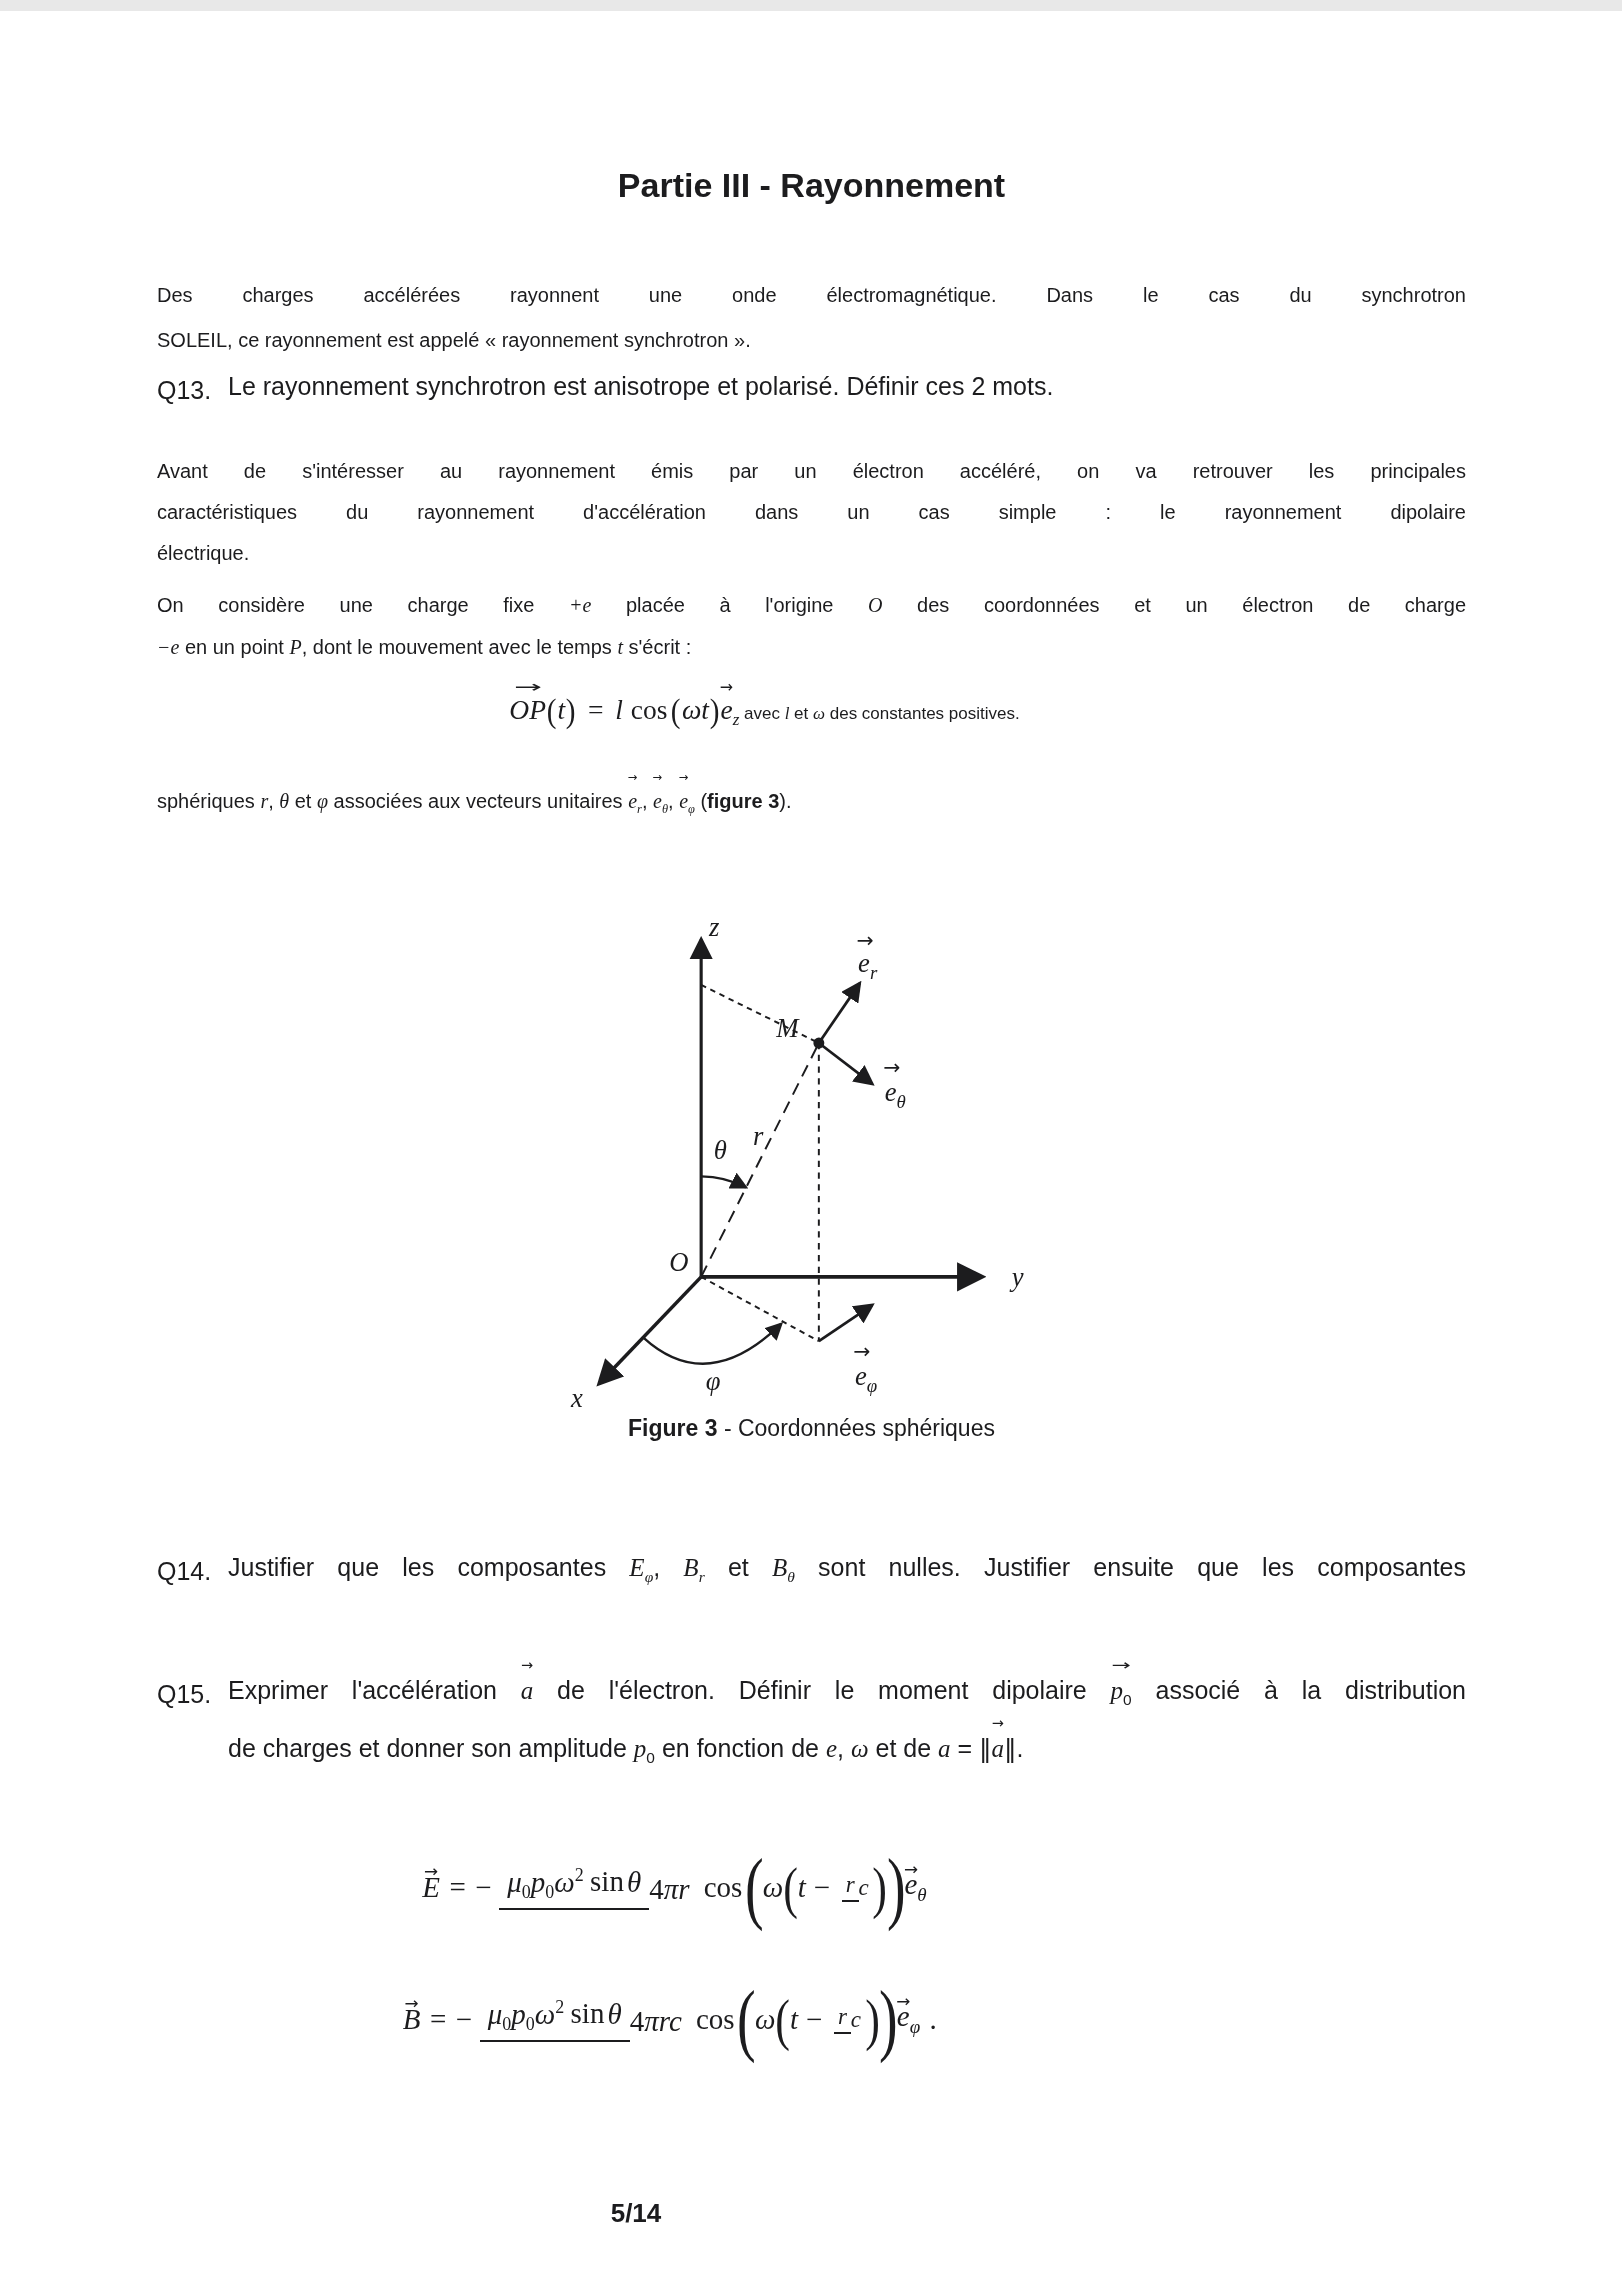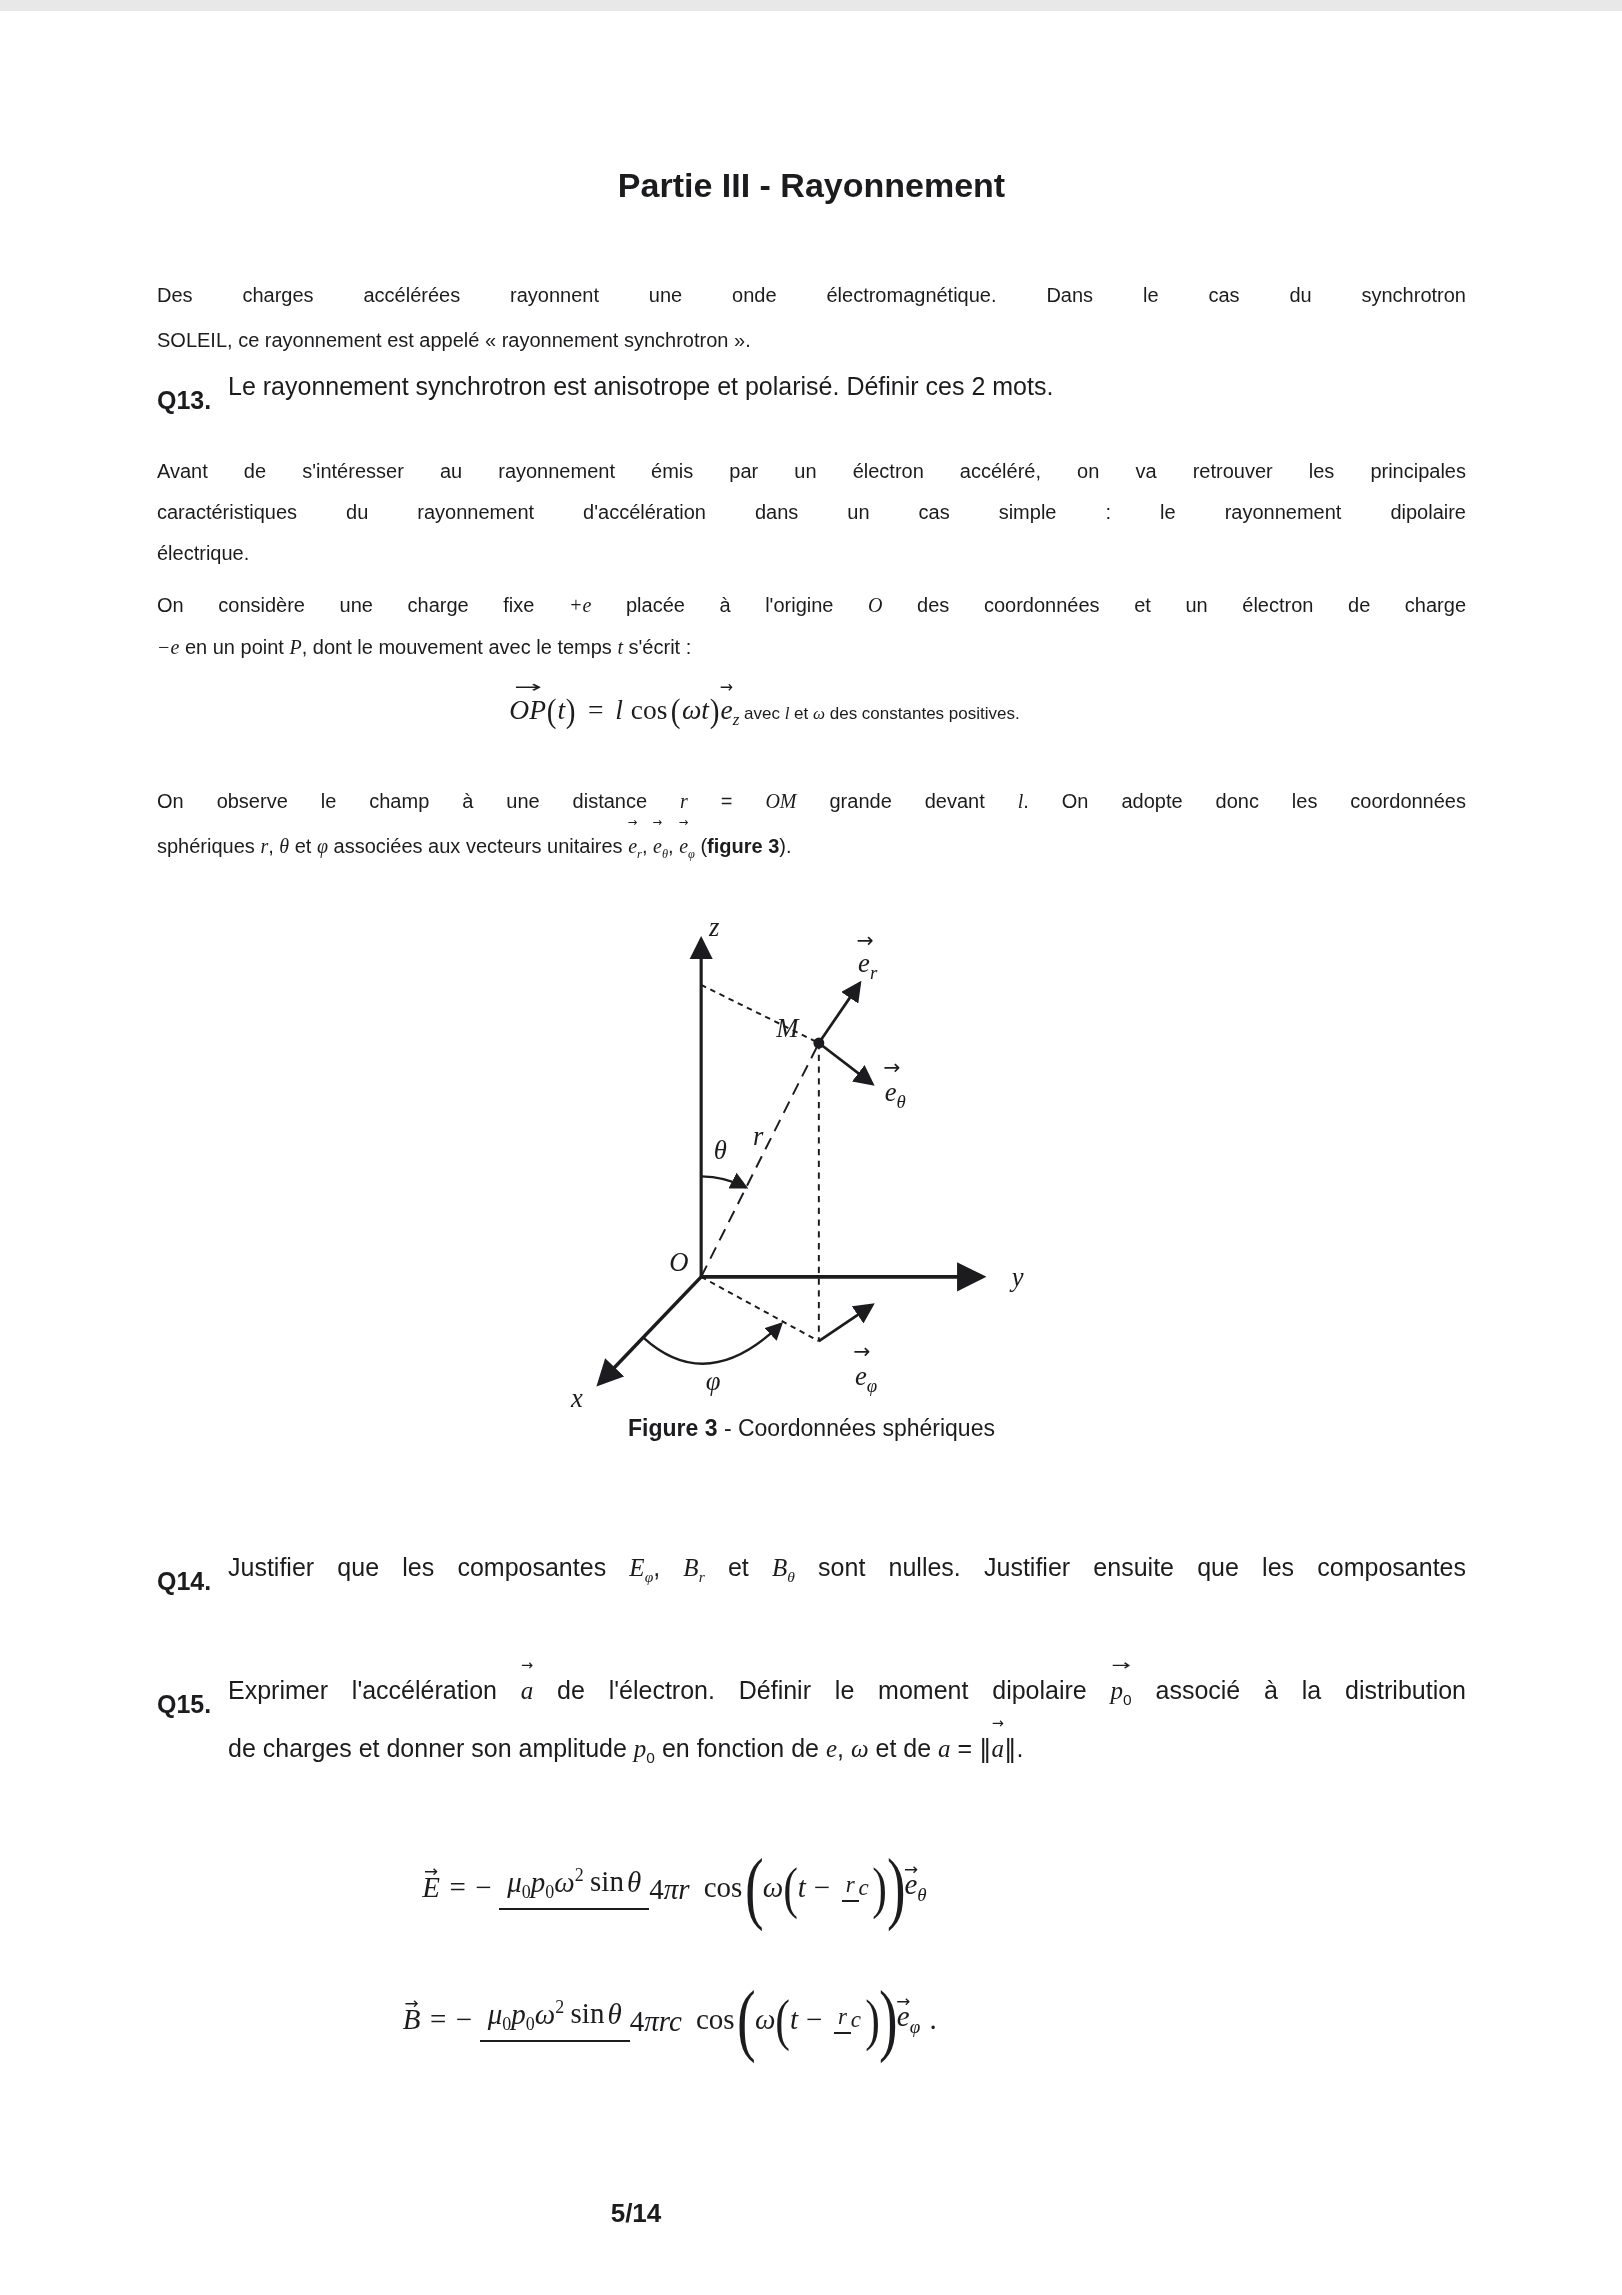--- a/index.html
+++ b/index.html
@@ -3,21 +3,21 @@
 <meta charset="utf-8">
 <style>
   html,body{margin:0;padding:0;background:#e8e8e8;}
   .page{position:relative;width:1623px;height:2295px;background:#ffffff;margin:11px auto;
         font-family:"Liberation Sans","DejaVu Sans",sans-serif;color:#1c1c1e;overflow:hidden;}
   .tb{position:absolute;left:157px;width:1309px;font-size:20px;}
   .jl{display:block;text-align:justify;text-align-last:justify;}
   .ln{display:block;text-align:left;}
   .title{position:absolute;left:0;width:1623px;text-align:center;font-size:34px;font-weight:700;}
   .qb{position:absolute;left:157px;width:1309px;box-sizing:border-box;padding-left:71px;font-size:25px;}
-  .qlabel{position:absolute;left:0;top:14px;font-weight:700;}
+  .qlabel{position:absolute;left:0;top:4px;font-weight:400;}
   .bold{font-weight:700;}
   
   .mi{font-family:"Liberation Serif","DejaVu Serif",serif;font-style:italic;}
   .mr{font-family:"Liberation Serif","DejaVu Serif",serif;font-style:normal;}
   sub,sup{font-size:0.62em;}
   sub.mi,sub.gsub{font-style:italic;font-family:"Liberation Serif",serif;}
   .norm{font-family:"DejaVu Sans",sans-serif;}
   .vec{position:relative;display:inline-block;}
   .va{position:absolute;left:50%;top:-0.58em;transform:translateX(-50%);font-size:0.58em;line-height:1;
       font-style:normal;font-family:"DejaVu Sans",sans-serif;}
@@ -80,21 +80,20 @@
   <div class="tb" style="top:573px;line-height:42px;">
     <span class="jl"><span>On considère une charge fixe </span><span class="mi">+e</span><span> placée à l'origine </span><span class="mi">O</span><span> des coordonnées et un électron de charge</span></span>
     <span class="ln"><span class="mi">−e</span><span> en un point </span><span class="mi">P</span><span>, dont le mouvement avec le temps </span><span class="mi">t</span><span> s'écrit :</span></span>
   </div>
 
   <div class="ceq" style="top:674px;">
     <span class="vec w"><span class="va">→</span><span class="mi">OP</span></span><span class="p1">(</span><span class="mi">t</span><span class="p1">)</span><span class="mr eqs"> = </span><span class="mi">l</span><span class="mr fn1">cos</span><span class="p1">(</span><span class="mi">ωt</span><span class="p1">)</span><span class="vec"><span class="va">→</span><span class="mi">e</span></span><sub class="mi">z</sub><span class="tail"><span> avec </span><span class="mi">l</span><span> et </span><span class="mi">ω</span><span> des constantes positives.</span></span>
   </div>
 
   <div class="tb" style="top:768px;line-height:45px;">
-    <span class="jl"><span>On observe le champ à une distance </span><span class="mi">r</span><span> = </span><span class="mi">OM</span><span> grande devant </span><span class="mi">l</span><span>. On adopte donc les coordonnées</span></span>
     <span class="ln"><span>sphériques </span><span class="mi">r</span><span>, </span><span class="mi">θ</span><span> et </span><span class="mi">φ</span><span> associées aux vecteurs unitaires </span><span class="vec"><span class="va">→</span><span class="mi">e</span></span><sub class="mi">r</sub><span>, </span><span class="vec"><span class="va">→</span><span class="mi">e</span></span><sub class="mi">θ</sub><span>, </span><span class="vec"><span class="va">→</span><span class="mi">e</span></span><sub class="mi">φ</sub><span> (</span><span class="bold">figure 3</span><span>).</span></span>
   </div>
 
   <div class="figwrap">
     <svg width="612" height="518" viewBox="0 0 780 660">
       <defs>
         <marker id="ah" viewBox="0 0 10 10" refX="8.5" refY="5" markerWidth="7.5" markerHeight="7.5" orient="auto-start-reverse">
           <path d="M0,0 L10,5 L0,10 z" fill="#1c1c1e"></path>
         </marker>
       </defs>

